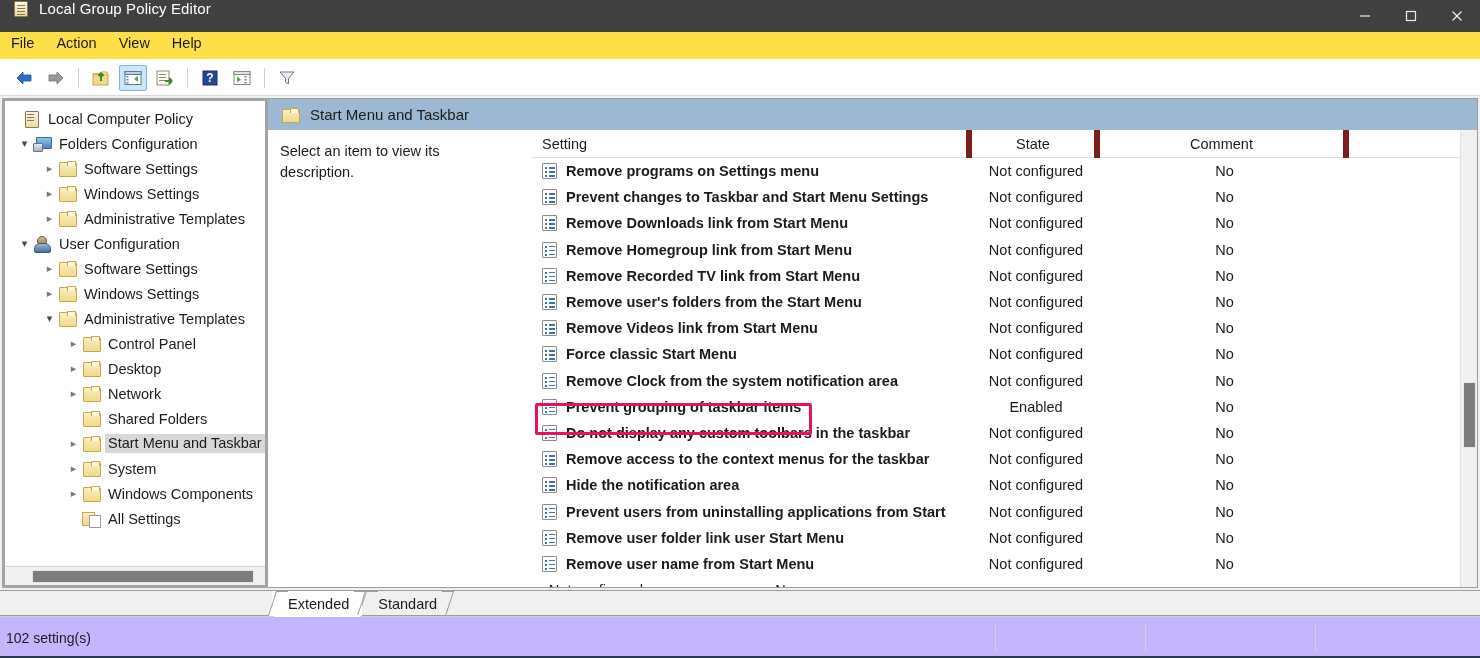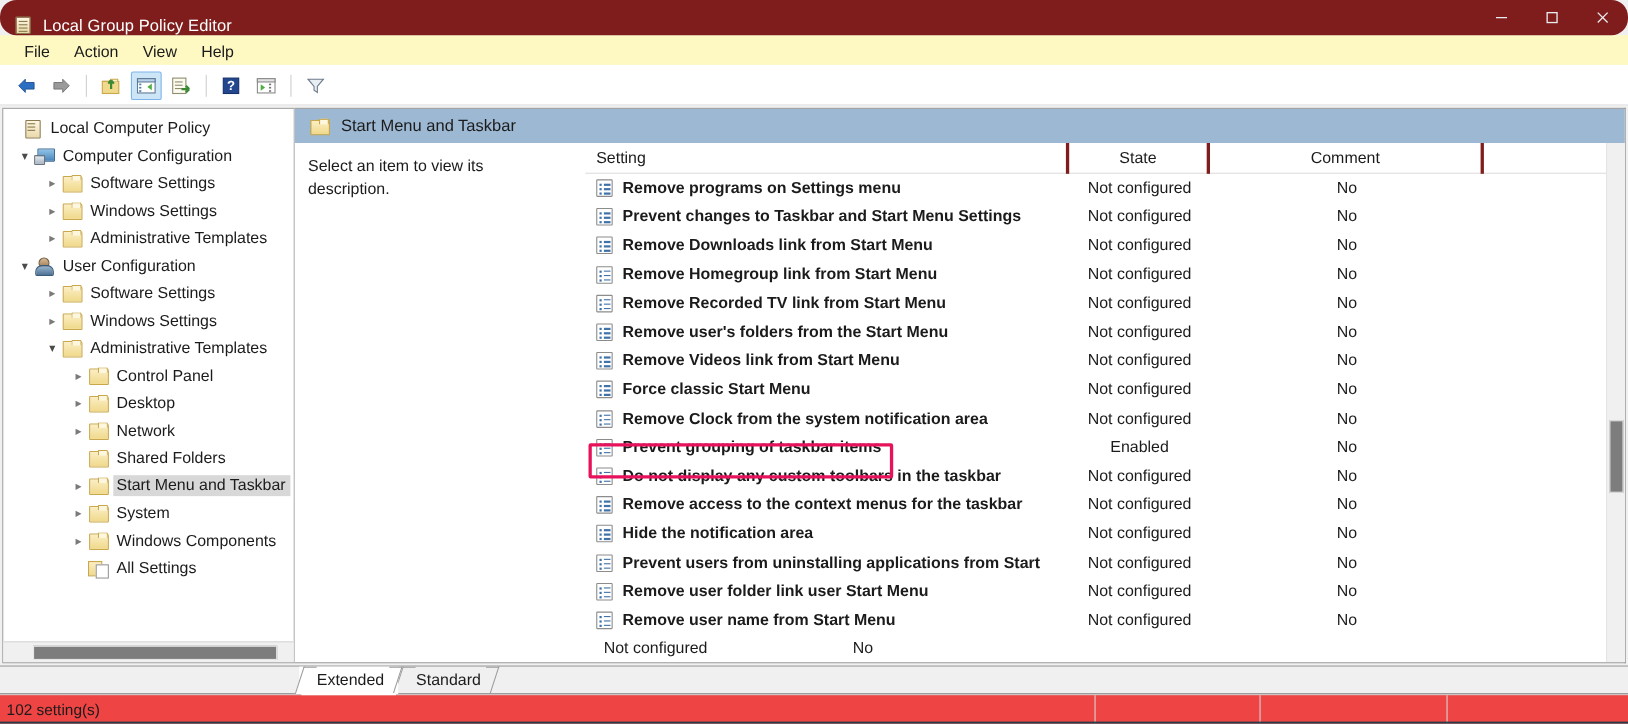--- a/index.html
+++ b/index.html
@@ -12,25 +12,24 @@
   .window {
     width: 1480px; height: 658px;
     display: flex; flex-direction: column;
     background: #f0f0f0;
     position: relative;
   }
 
   
   .titlebar {
     height: 32px; min-height: 32px;
-    background: #7f1d1d;
-    display: flex; align-items: flex-end;
+    background: #404040;
+    display: flex; align-items: flex-start;
     color: #ffffff;
     position: relative;
-    border-radius: 15px;
   }
   .titlebar-icon {
     width: 18px; height: 18px;
     margin-left: 12px; margin-right: 9px;
     position: relative;
     flex: 0 0 auto;
   }
   .doc-scroll {
     width: 14px; height: 16px;
     background: linear-gradient(#fdf6e3, #e8d9a8);
@@ -58,23 +57,22 @@
     width: 46px; height: 32px;
     display: flex; align-items: center; justify-content: center;
     color: #e9edef;
     font-size: 14px;
   }
   .win-btn svg { display: block; }
 
   
   .menubar {
     height: 28px; min-height: 28px;
-    background: #fef9c3;
-    display: flex; align-items: flex-end;
-    padding-left: 11px;
+    background: #fde047;
+    display: flex; align-items: flex-start;
     border-bottom: 1px solid #ffffff;
   }
   .menu-item {
     font-size: 14.5px;
     color: #1b1b1b;
     padding: 3px 11px;
     cursor: default;
   }
 
   
@@ -109,21 +107,21 @@
     display: flex;
     background: #f0f0f0;
     overflow: hidden;
     padding: 2px 2px 0 2px;
   }
 
   
   .tree-panel {
     width: 266px; min-width: 266px;
     background: #ffffff;
-    border: 1px solid #a3a3a3;
+    border: 3px solid #a3a3a3;
     display: flex; flex-direction: column;
     overflow: hidden;
     margin-bottom: 2px;
   }
   .tree-scrollarea {
     flex: 1; overflow: hidden;
     padding-top: 5px;
   }
   .tree-row {
     display: flex; align-items: center;
@@ -330,21 +328,21 @@
     display: flex; align-items: center;
     background: #ffffff;
     border-bottom: 1px solid #dedede;
     font-size: 14.5px;
     color: #1b1b1b;
     position: relative;
   }
   .col-h {
     height: 28px;
     display: flex; align-items: center;
-    border-right: 3px solid #7f1d1d;
+    border-right: 6px solid #7f1d1d;
     padding: 0 10px;
   }
   .col-setting { width: 440px; min-width: 440px; }
   .col-state   { width: 128px; min-width: 128px; justify-content: center; }
   .col-comment { width: 249px; min-width: 249px; justify-content: center; }
   .col-spare   { flex: 1; border-right: none; }
 
   .rows-viewport {
     flex: 1;
     overflow: hidden;
@@ -465,22 +463,22 @@
   .mtab.active .skew-l, .mtab.active .skew-r {
     background: #ffffff;
     border-color: #9c9c9c;
     border-top: 1px solid #9c9c9c;
   }
   .mtab.inactive .skew-l, .mtab.inactive .skew-r { background: #f0f0f0; border-top: 1px solid #9c9c9c; }
   .mtab span.lbl { position: relative; z-index: 4; }
 
   
   .statusbar {
-    height: 27px; min-height: 27px;
-    background: #ef4444;
+    height: 42px; min-height: 27px;
+    background: #c4b5fd;
     border-top: 1px solid #cfcfcf;
     display: flex; align-items: center;
     font-size: 14px;
     color: #1b1b1b;
   }
   .status-main { padding-left: 6px; flex: 1; }
   .status-seg {
     height: 27px;
     border-left: 1px solid #d3d3d3;
   }
@@ -601,21 +599,21 @@
 
         <div class="tree-row">
           <span class="chev"></span>
           <span class="tree-icon ico-policy"></span>
           <span class="tree-label">Local Computer Policy</span>
         </div>
 
         <div class="tree-row" style="padding-left:11px">
           <span class="chev open">▾</span>
           <span class="tree-icon ico-computer"></span>
-          <span class="tree-label">Computer Configuration</span>
+          <span class="tree-label">Folders Configuration</span>
         </div>
 
         <div class="tree-row" style="padding-left:36px">
           <span class="chev">▸</span>
           <span class="tree-icon ico-folder"></span>
           <span class="tree-label">Software Settings</span>
         </div>
 
         <div class="tree-row" style="padding-left:36px">
           <span class="chev">▸</span>

